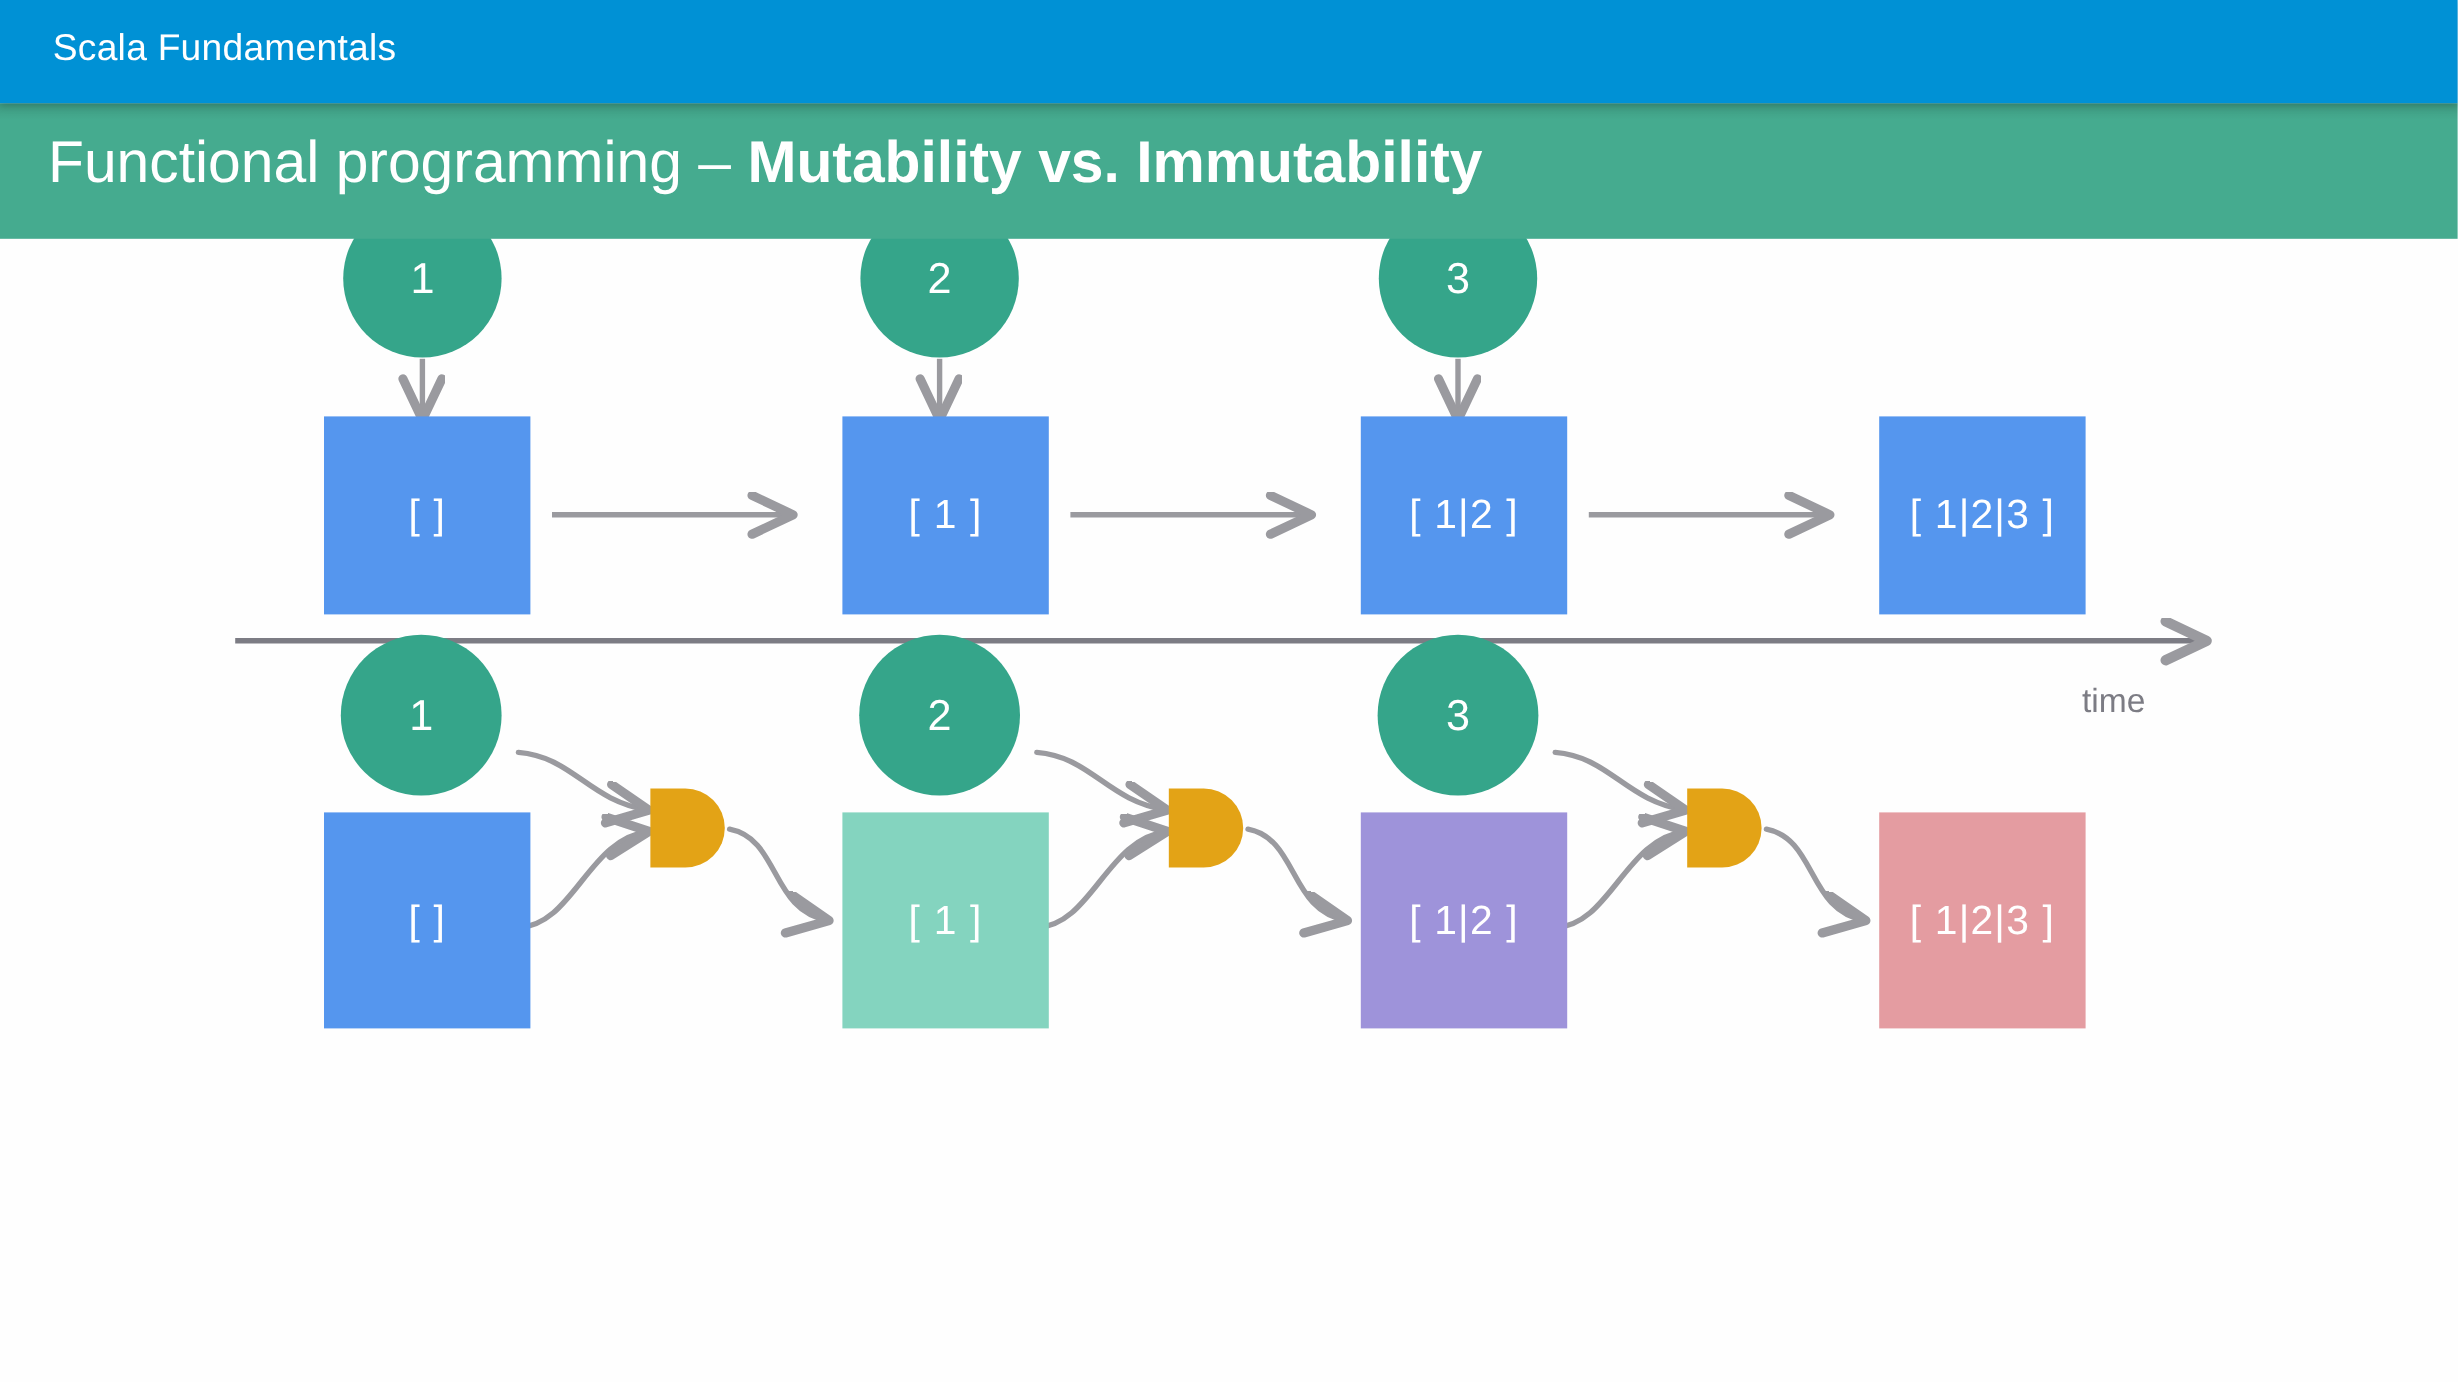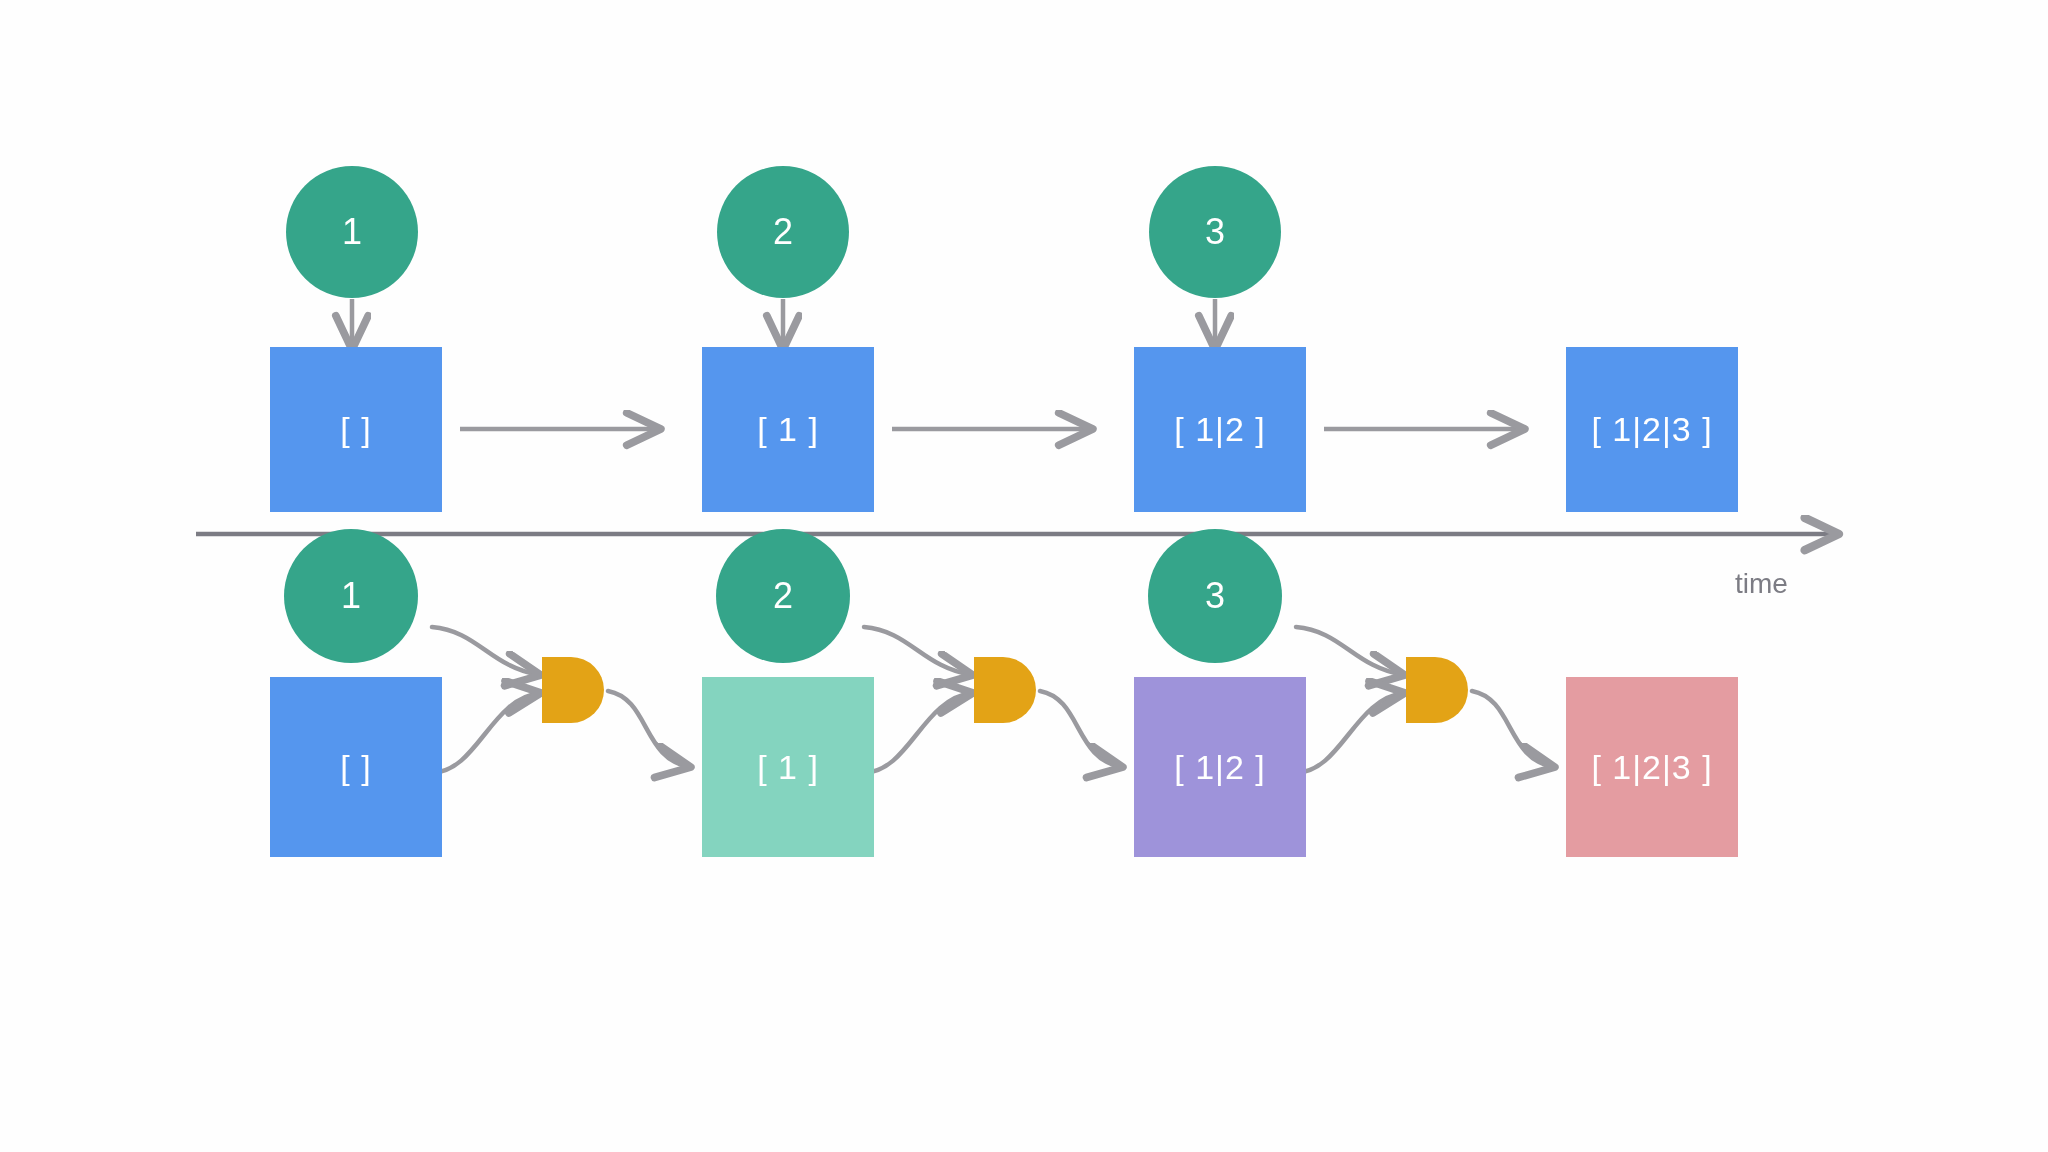--- a/index.html
+++ b/index.html
@@ -71,21 +71,27 @@
 
   .timelabel{
     position:absolute;font-size:28px;color:#7c7c84;font-weight:400;
   }
 </style>
 </head>
 <body>
 
 <div class="slide">
 
+  <div class="topbar">
+    <div class="topbar-title">Scala Fundamentals</div>
+  </div>
 
+  <div class="titlebar">
+    <div class="titlebar-text"><span>Functional programming – </span><b>Mutability vs. Immutability</b></div>
+  </div>
 
   <div class="canvas">
 
     <svg class="wires" viewBox="0 0 2048 953">
       <defs>
         <marker id="ah" markerWidth="11" markerHeight="11" refX="8.4" refY="4.2" orient="auto" markerUnits="strokeWidth">
           <path d="M1,0.6 L8.6,4.2 L1,7.8" fill="none" stroke="#9a9a9f" stroke-width="1.7" stroke-linecap="round" stroke-linejoin="round"></path>
         </marker>
         <marker id="ahb" markerWidth="11" markerHeight="11" refX="8.4" refY="4.2" orient="auto" markerUnits="strokeWidth">
           <path d="M1,0.6 L8.6,4.2 L1,7.8" fill="none" stroke="#9a9a9f" stroke-width="1.9" stroke-linecap="round" stroke-linejoin="round"></path>

